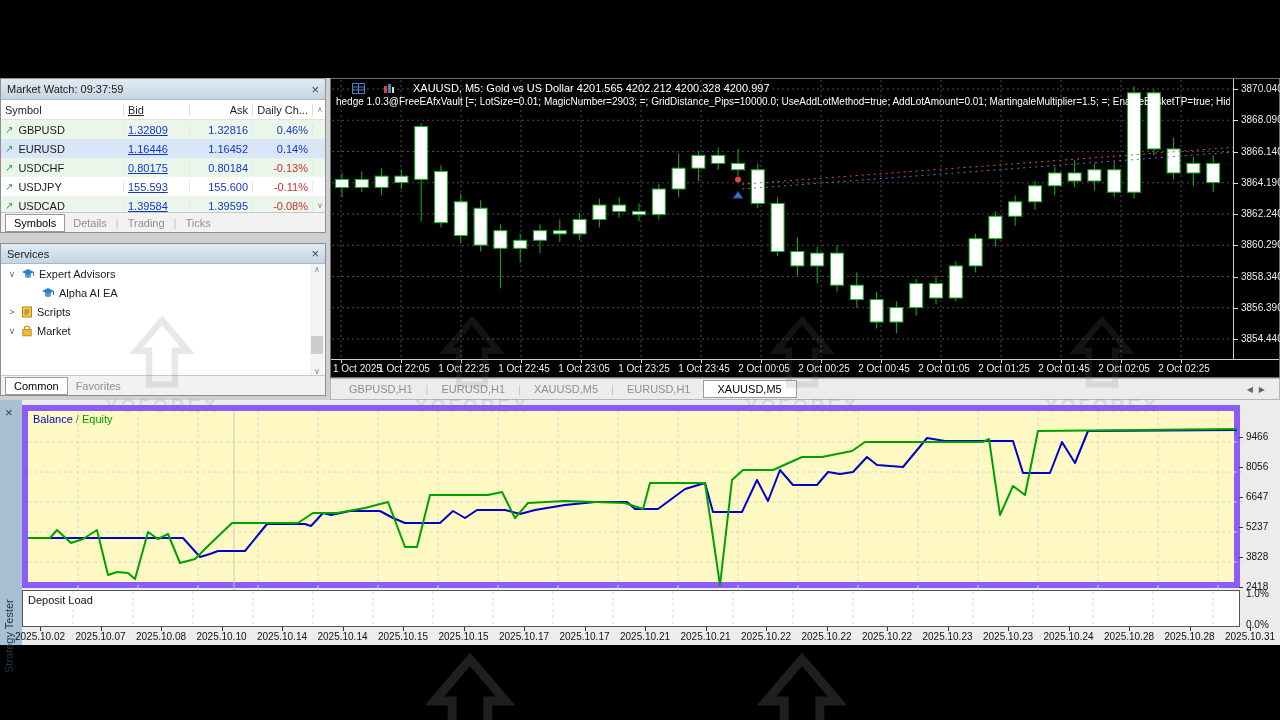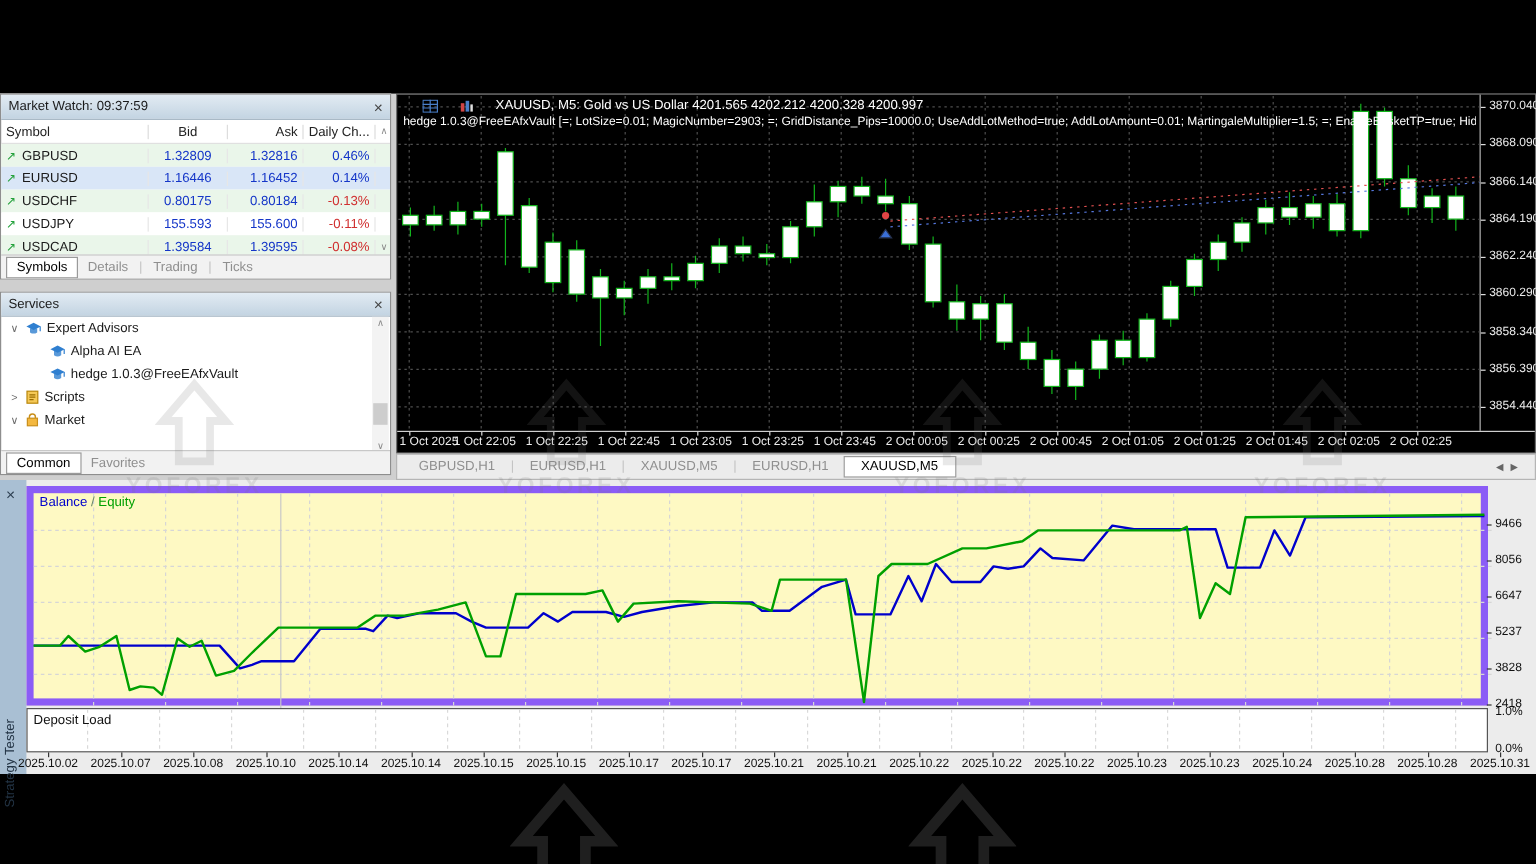--- a/index.html
+++ b/index.html
@@ -18,21 +18,21 @@
   .tab.active{background:#fff;border:1px solid #9a9a9a;color:#000;}
   .tab-sep{color:#c4c4c4;padding:0 1px;}
 
   
   #market-watch{left:0;top:78px;width:326px;height:155px;}
   .mw-header{display:flex;height:19px;align-items:center;color:#222;border-bottom:1px solid #e0e0e0;}
   .mw-header .c{box-sizing:border-box;padding:0 4px;border-right:1px solid #ddd;}
   .mw-row{display:flex;height:19px;align-items:center;}
   .mw-row .c{box-sizing:border-box;padding:0 4px;border-right:1px solid #e7e7e7;}
   .c-sym{width:123px;display:flex;align-items:center;gap:5px;}
-  .c-bid{width:66px;text-align:center;}
+  .c-bid{width:66px;text-align:left;text-decoration:underline;}
   .c-ask{width:63px;text-align:right;}
   .c-chg{width:60px;text-align:right;}
   .c-sb{width:12px;border-right:none !important;text-align:center;color:#8a8a8a;font-size:8px;}
   .tint-green{background:#eaf6ea;}
   .tint-blue{background:#d9e6f7;}
   .tint-white{background:#fff;}
   .mw-num{color:#1536c8;}
   .mw-num.neg{color:#d03030;}
   .mw-arrow{color:#24a23c;font-size:10px;}
 
@@ -194,31 +194,20 @@
         <div class="nav-row" style="padding-left: 26px;">
           <span class="chev"></span>
           <span>
             <svg class="icon-svg" width="14" height="12" viewBox="0 0 14 12">
               <polygon points="7,1 13,4 7,7 1,4" fill="#2f7fd0"></polygon>
               <path d="M4 5.5 V9 Q7 11 10 9 V5.5" fill="#2f7fd0" opacity=".8"></path>
               <line x1="12.5" y1="4" x2="12.5" y2="8" stroke="#2f7fd0"></line>
             </svg>
           </span>
           <span class="nav-label">Alpha AI EA</span>
-        </div>
-        <div class="nav-row" style="padding-left: 26px;">
-          <span class="chev"></span>
-          <span>
-            <svg class="icon-svg" width="14" height="12" viewBox="0 0 14 12">
-              <polygon points="7,1 13,4 7,7 1,4" fill="#2f7fd0"></polygon>
-              <path d="M4 5.5 V9 Q7 11 10 9 V5.5" fill="#2f7fd0" opacity=".8"></path>
-              <line x1="12.5" y1="4" x2="12.5" y2="8" stroke="#2f7fd0"></line>
-            </svg>
-          </span>
-          <span class="nav-label">hedge 1.0.3@FreeEAfxVault</span>
         </div>
         <div class="nav-row" style="padding-left: 6px;">
           <span class="chev">&gt;</span>
           <span>
             <svg class="icon-svg" width="12" height="12" viewBox="0 0 12 12">
               <rect x="1.5" y="1" width="9" height="10" fill="#f5c957" stroke="#b8860b"></rect>
               <line x1="3.5" y1="4" x2="8.5" y2="4" stroke="#9a6d00"></line>
               <line x1="3.5" y1="6" x2="8.5" y2="6" stroke="#9a6d00"></line>
               <line x1="3.5" y1="8" x2="7" y2="8" stroke="#9a6d00"></line>
             </svg>

